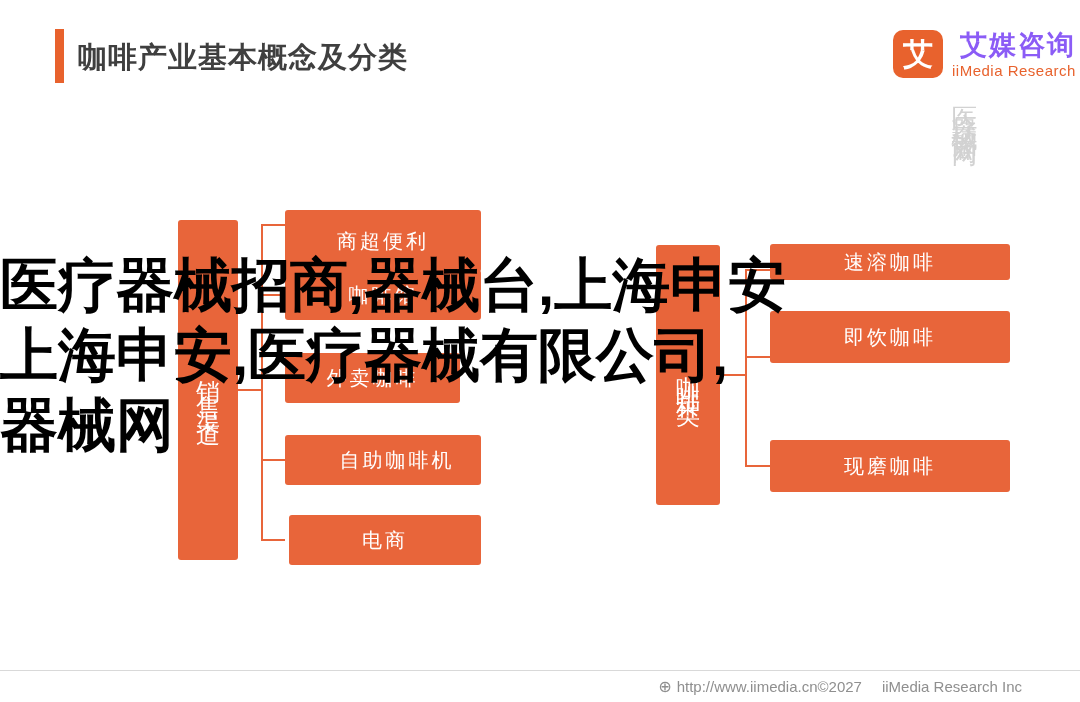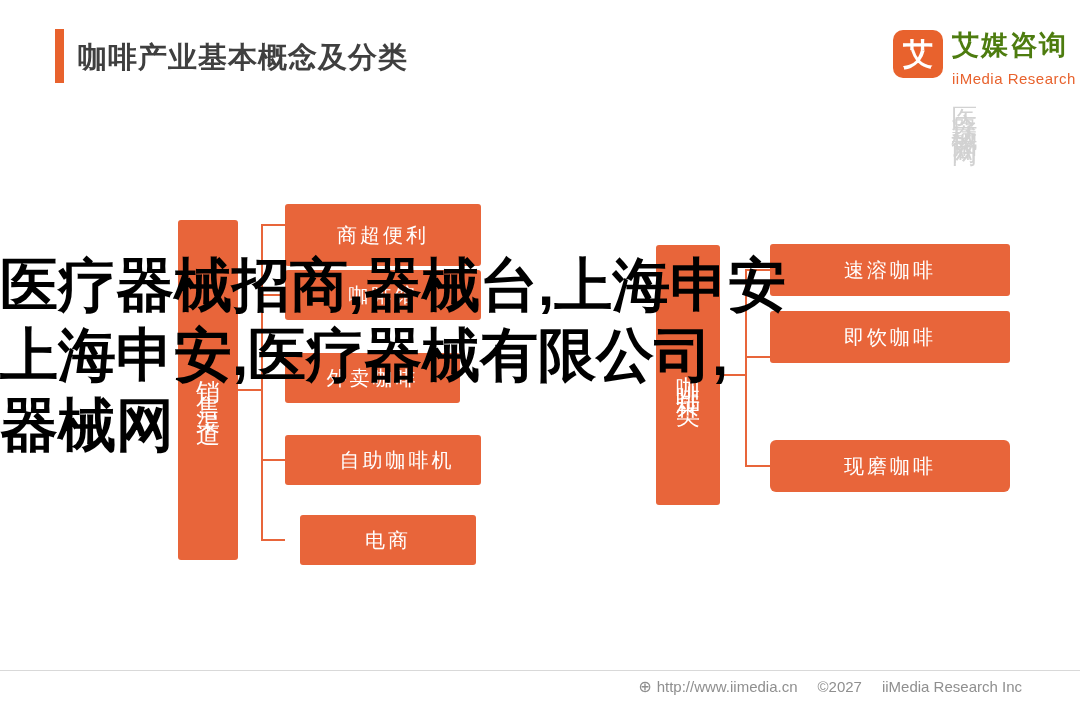--- a/index.html
+++ b/index.html
@@ -15,59 +15,59 @@
     position:absolute; left:78px; top:38px;
     font-size:29px; font-weight:700; color:#3f3f3f; letter-spacing:1px;text-align:center;
   }
   .logo { position:absolute; left:893px; top:30px; display:flex; align-items:flex-start; }
   .logo-mark {
     width:50px; height:48px; border-radius:10px; background:#E8622D;
     color:#fff; font-size:30px; font-weight:700;
     display:flex; align-items:center; justify-content:center;
   }
   .logo-text { margin-left:9px; }
-  .logo-cn { font-size:27px; font-weight:700; color:#4d7c0f; letter-spacing:2px; line-height:30px; }
-  .logo-en { font-size:15px; color:#E8622D; margin-top:10px; letter-spacing:0.5px; }
+  .logo-cn { font-size:27px; font-weight:700; color:#8b5cf6; letter-spacing:2px; line-height:30px;text-align:right; }
+  .logo-en { font-size:15px; color:#E8622D; margin-top:2px; letter-spacing:0.5px; }
   
   .side-watermark {
     position:absolute; left:948px; top:86px; height:260px;
     writing-mode:vertical-rl; text-orientation:upright;
     font-size:26px; color:#c3c3c3; letter-spacing:6px; opacity:0.75; z-index:1;
   }
   
   .box {
     position:absolute; background:#E8653A; color:#ffffff;
     display:flex; align-items:center; justify-content:center; border-radius:3px;
   }
   .child-box { font-size:20px; letter-spacing:3px; font-weight:400; }
   .vlabel {
     writing-mode:vertical-rl; text-orientation:upright;
     font-size:24px; letter-spacing:14px; color:#ffffff;
   }
   .vlabel.tight { letter-spacing:9px; }
   .connector { position:absolute; background:#E8653A; }
   
   .p-left   { left:178px; top:220px; width:60px;  height:340px; }
-  .l-item0  { left:285px; top:204px; width:196px; height:62px; }
+  .l-item0  { left:285px; top:210px; width:196px; height:62px; }
   .l-item1  { left:285px; top:270px; width:196px; height:50px; }
   .l-item2  { left:285px; top:353px; width:175px; height:50px; }
   .l-item3  { left:285px; top:435px; width:196px; height:50px;padding-left:28px; }
-  .l-item4  { left:300px; top:515px; width:176px; height:50px; }
+  .l-item4  { left:289px; top:515px; width:192px; height:50px; }
   .l-spine  { left:261px; top:224px; width:2px;  height:317px; }
   .l-pconn  { left:238px; top:389px; width:23px; height:2px; }
   .l-b0 { left:261px; top:224px; width:24px; height:2px; }
   .l-b1 { left:261px; top:294px; width:24px; height:2px; }
   .l-b2 { left:261px; top:377px; width:24px; height:2px; }
   .l-b3 { left:261px; top:459px; width:24px; height:2px; }
   .l-b4 { left:261px; top:539px; width:24px; height:2px; }
   
   .p-right  { left:656px; top:245px; width:64px;  height:260px; }
-  .r-item0  { left:770px; top:244px; width:240px; height:52px; }
+  .r-item0  { left:770px; top:244px; width:240px; height:36px; }
   .r-item1  { left:770px; top:311px; width:240px; height:52px; }
-  .r-item2  { left:770px; top:440px; width:240px; height:52px;border-radius:6px; }
+  .r-item2  { left:770px; top:440px; width:240px; height:52px; }
   .r-spine  { left:745px; top:269px; width:2px;  height:198px; }
   .r-pconn  { left:720px; top:374px; width:25px; height:2px; }
   .r-b0 { left:745px; top:269px; width:25px; height:2px; }
   .r-b1 { left:745px; top:356px; width:25px; height:2px; }
   .r-b2 { left:745px; top:465px; width:25px; height:2px; }
   
   .watermark {
     position:absolute; left:0; top:250px; width:100%;
     text-align:left; z-index:10; pointer-events:none;
   }
@@ -75,21 +75,21 @@
     font-size:58px; line-height:70px; font-weight:900; color:#000000;
     white-space:nowrap;
   }
   
   .footer-divider { position:absolute; left:0; top:670px; width:1080px; height:1px; background:#d9d9d9; }
   .footer {
     position:absolute; right:58px; top:677px;
     display:flex; align-items:center; font-size:15px; color:#8f8f8f;
   }
   .footer .globe { font-size:16px; margin-right:5px; }
-  .footer .url { margin-right:20px; }
+  .footer .url { }
   .footer .copy { margin-right:20px; }
 </style>
 </head>
 <body>
 
 <div class="slide">
 
   <div class="title-bar"></div>
   <div class="page-title">咖啡产业基本概念及分类</div>
 

